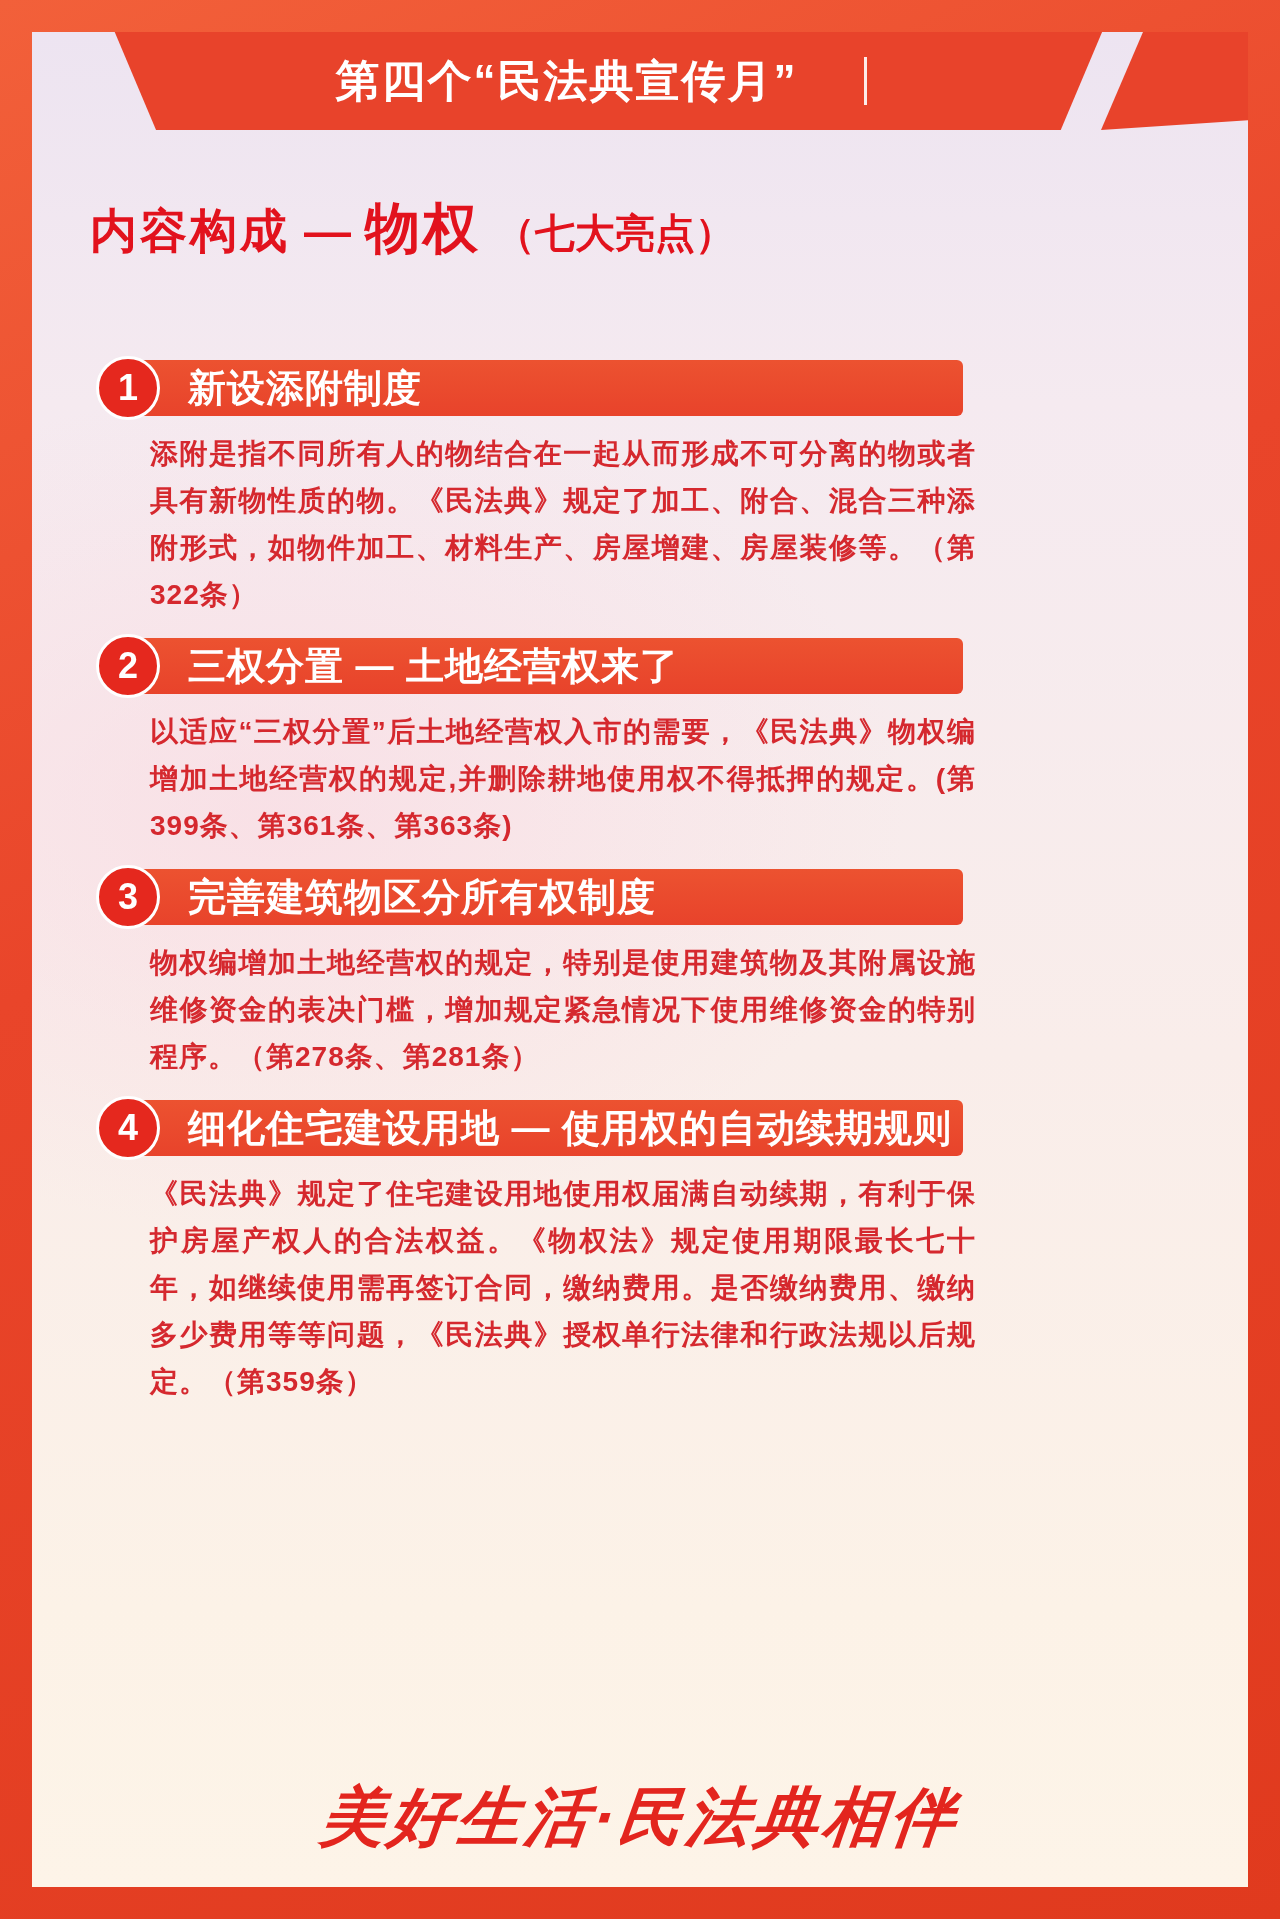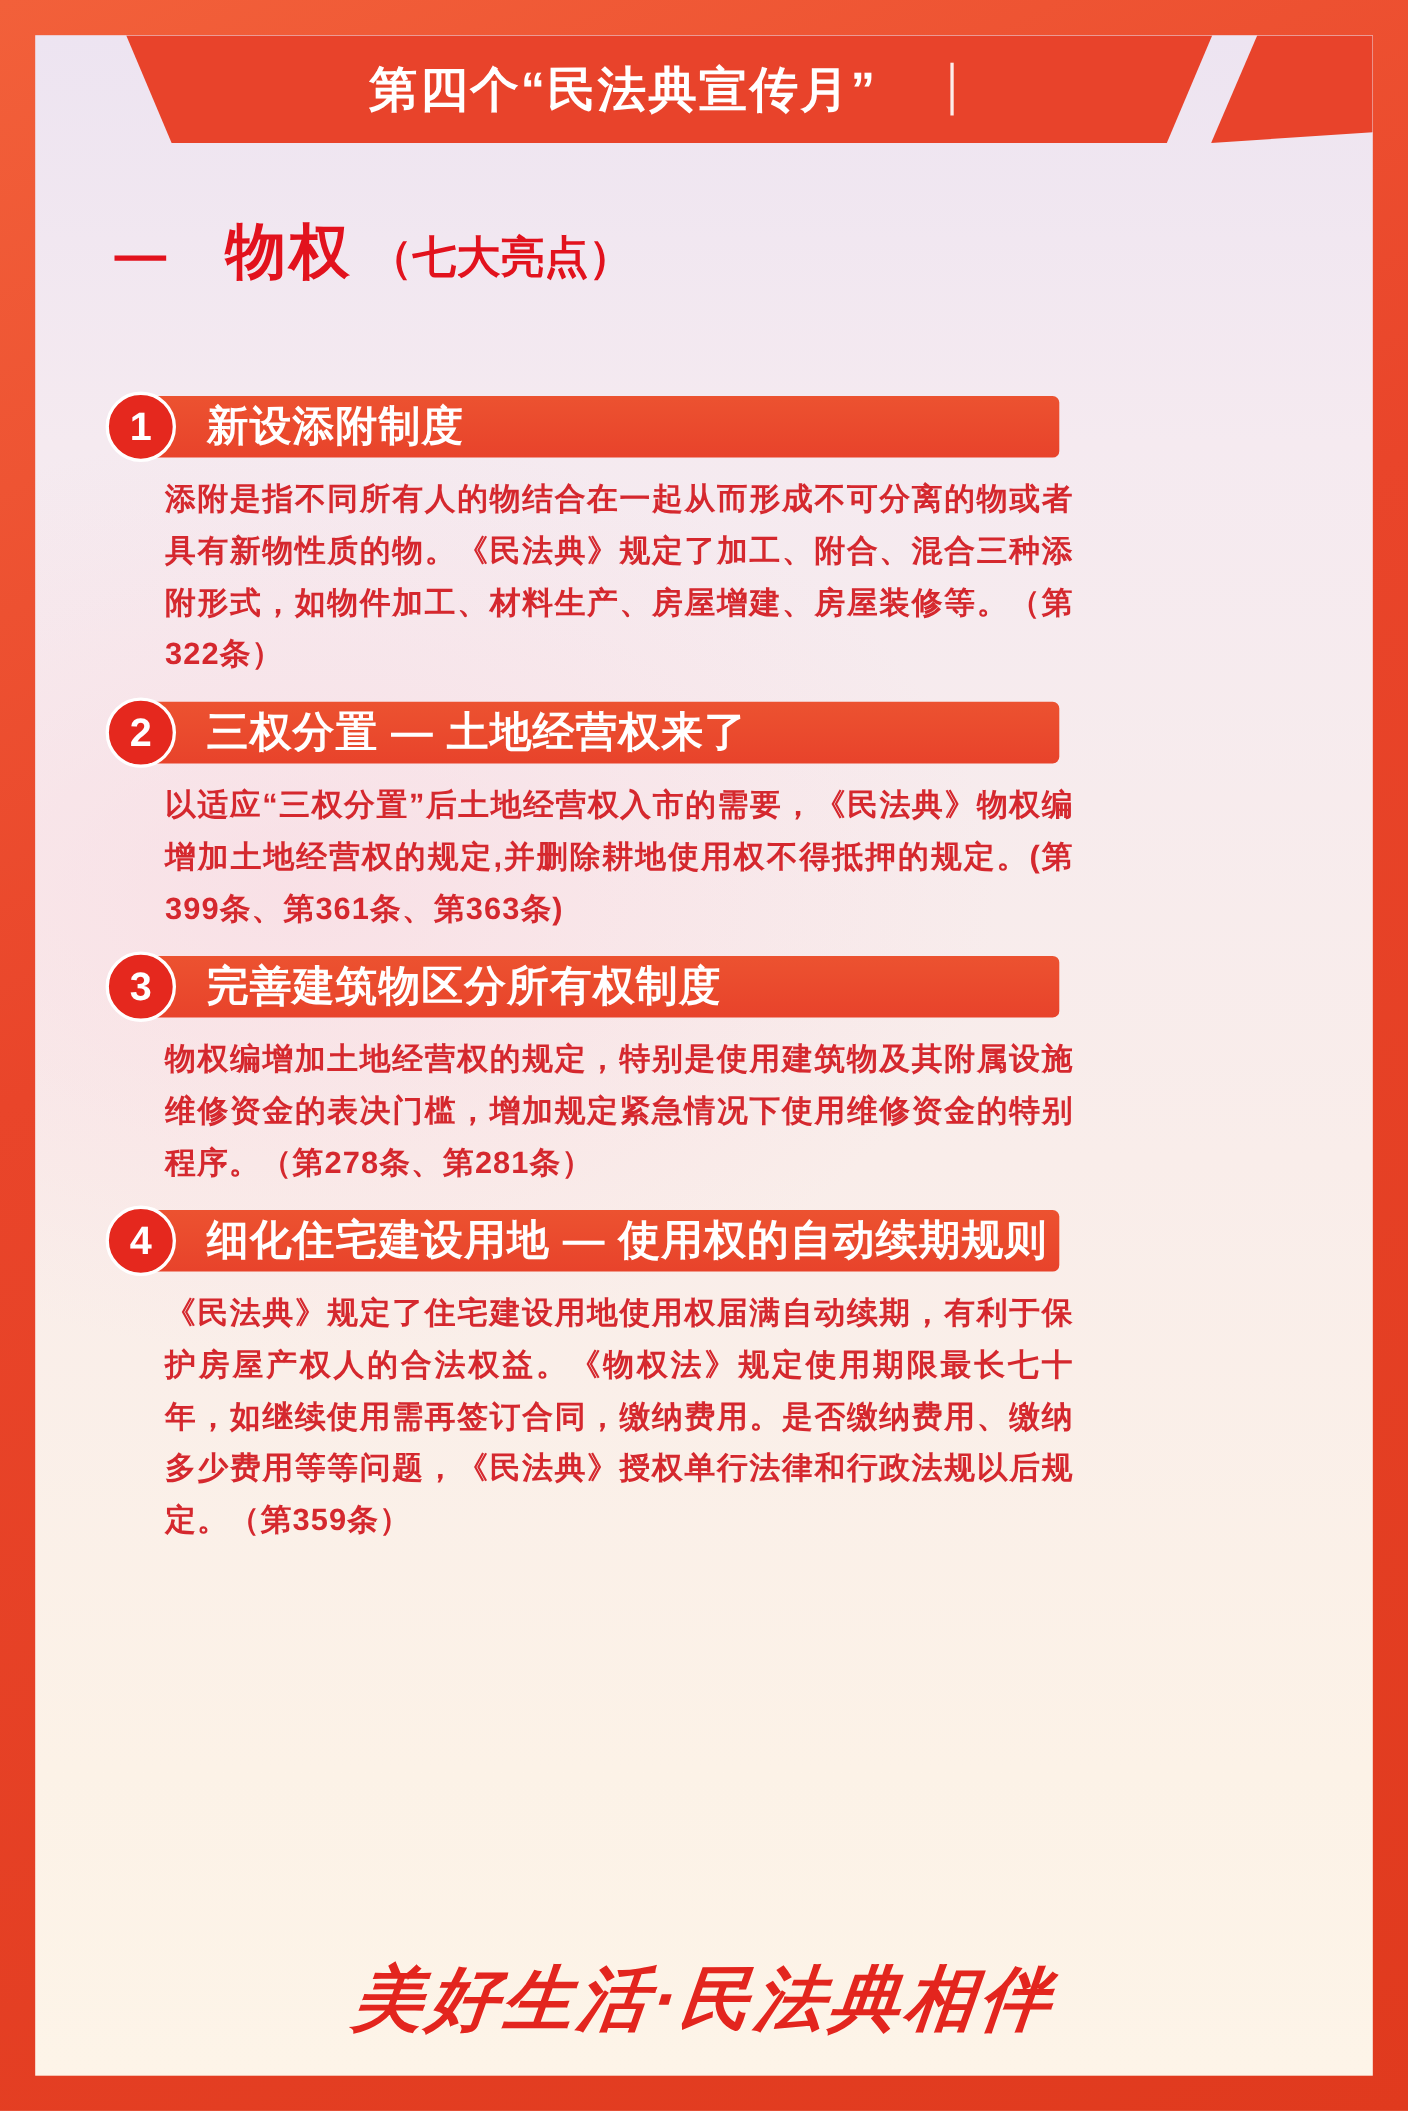--- a/index.html
+++ b/index.html
@@ -46,21 +46,21 @@
   }
 
   
   .title-row {
     margin:160px 0 0 58px; height:80px;
     display:flex; align-items:baseline;
     color:#E2121D; white-space:nowrap;
   }
   .title-main  { font-size:47px; font-weight:800; letter-spacing:3px; }
   .title-dash  { font-size:47px; font-weight:800; margin:0 14px; }
-  .title-topic { font-size:55px; font-weight:900; letter-spacing:3px;margin-left:40px; }
+  .title-topic { font-size:55px; font-weight:900; letter-spacing:3px; }
   .title-sub   { font-size:40px; font-weight:700; margin-left:14px; }
 
   
   .sections { margin-top:88px; }
   .section { position:relative; margin-left:64px; width:900px; }
   .pill {
     position:relative; margin-left:14px; width:853px; height:56px;
     background: linear-gradient(180deg,#EC5230 0%, #E8432B 100%);
     border-radius:28px 6px 6px 28px;
   }
@@ -104,20 +104,21 @@
       <div class="banner-main">
         <div class="banner-text">
           <span>第四个“民法典宣传月”</span>
           <span class="banner-divider"></span>
         </div>
       </div>
       <div class="banner-corner"></div>
     </div>
 
     <div class="title-row">
+      <span class="title-main">内容构成</span>
       <span class="title-dash">—</span>
       <span class="title-topic">物权</span>
       <span class="title-sub">（七大亮点）</span>
     </div>
 
     <div class="sections">
 
       <div class="section">
         <div class="pill">
           <div class="badge">

